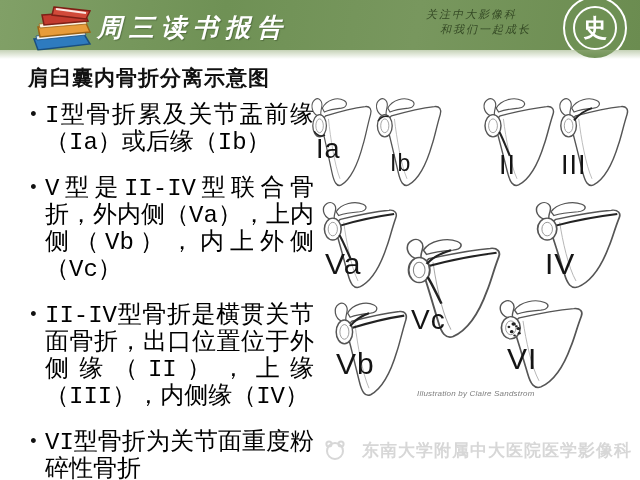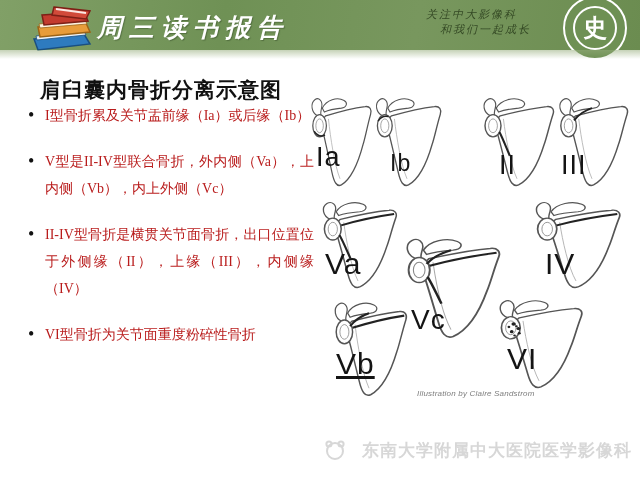--- a/index.html
+++ b/index.html
@@ -36,48 +36,48 @@
   }
   .logo-inner{
     width:44px;height:44px;border-radius:50%;border:2px solid #ffffff;box-sizing:border-box;
     display:flex;align-items:center;justify-content:center;
   }
   .logo-inner span{
     font-family:"DejaVu Sans",sans-serif;font-size:24px;font-weight:700;color:#ffffff;line-height:1;
   }
   
   .ptitle{
-    position:absolute;left:28px;top:64px;margin:12px;
+    position:absolute;left:28px;top:64px;margin:0;
     font-size:21px;font-weight:700;color:#111;letter-spacing:1px;
   }
   .bullets{
     position:absolute;left:28px;top:102px;width:286px;margin:0;padding:0;list-style:none;
   }
   .bullets li{
     position:relative;padding-left:17px;margin-bottom:19px;
-    font-size:14px;line-height:27px;color:#b91c1c;text-align:justify;
+    font-size:24px;line-height:27px;color:#000000;text-align:justify;font-family:Liberation Mono, monospace;
   }
   .bullets li::before{
     content:"\2022";position:absolute;left:0;top:0;font-size:18px;color:#111;
   }
   
   .fig{position:absolute;}
   .fig svg{position:absolute;left:0;top:0;overflow:visible;}
   .fig-label{
     position:absolute;font-family:"Liberation Sans",sans-serif;color:#141414;
     font-size:28px;line-height:1;letter-spacing:1px;
   }
-  .fig-ia{left:306px;top:92px;}  .fig-ia  .fig-label{left:10px;top:52px;font-size:27px;}
+  .fig-ia{left:306px;top:92px;}  .fig-ia  .fig-label{left:10px;top:44px;font-size:27px;}
   .fig-ib{left:370px;top:92px;}  .fig-ib  .fig-label{left:20px;top:60px;font-size:23px;}
   .fig-ii{left:477px;top:92px;}  .fig-ii  .fig-label{left:22px;top:60px;font-size:27px;}
   .fig-iii{left:553px;top:92px;} .fig-iii .fig-label{left:8px;top:60px;font-size:27px;}
   .fig-va{left:316px;top:196px;} .fig-va  .fig-label{left:9px;top:53px;font-size:30px;}
   .fig-iv{left:528px;top:196px;} .fig-iv  .fig-label{left:17px;top:53px;font-size:30px;}
   .fig-vc{left:398px;top:232px;} .fig-vc  .fig-label{left:13px;top:74px;font-size:28px;}
-  .fig-vb{left:328px;top:296px;} .fig-vb  .fig-label{left:8px;top:53px;font-size:30px;text-decoration:underline;}
+  .fig-vb{left:328px;top:296px;} .fig-vb  .fig-label{left:8px;top:53px;font-size:30px;}
   .fig-vi{left:492px;top:294px;} .fig-vi  .fig-label{left:15px;top:50px;font-size:30px;}
   .credit{
     position:absolute;left:417px;top:389px;
     font-family:"Liberation Sans",sans-serif;font-size:8px;color:#7d7d7d;letter-spacing:.2px;font-style:italic;
   }
   
   .footer{
     position:absolute;right:8px;top:438px;display:flex;align-items:center;gap:15px;
   }
   .footer .wm-text{

